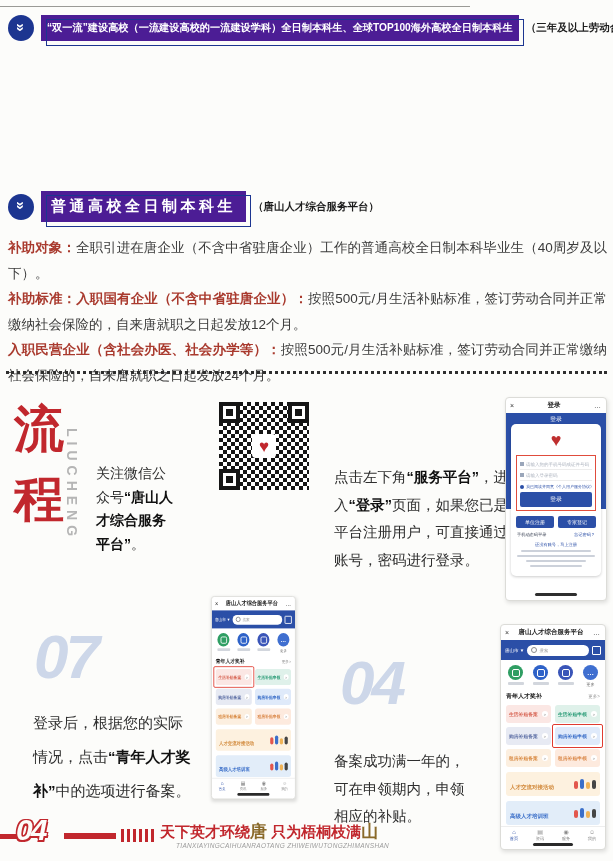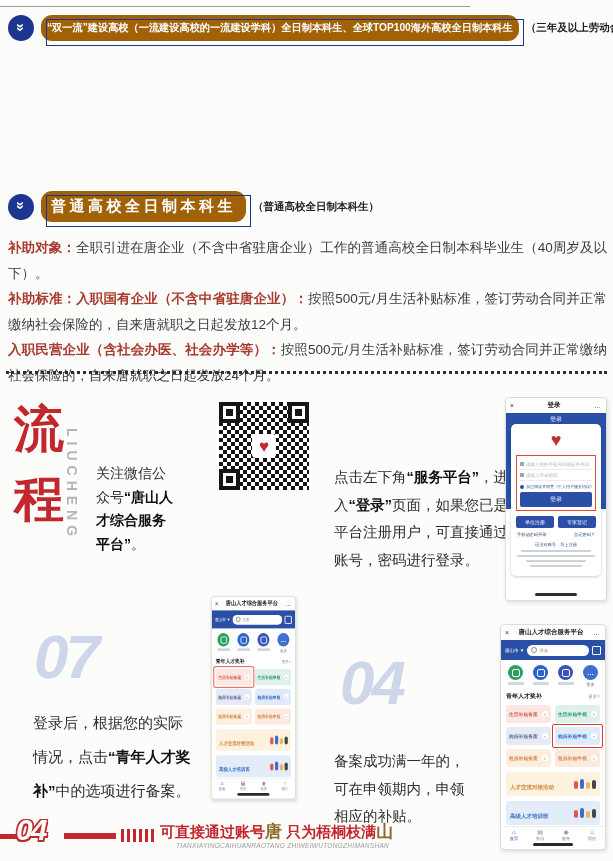--- a/index.html
+++ b/index.html
@@ -7,21 +7,21 @@
   .page { position:relative; width:613px; height:861px; margin:0 auto; background:#fcfcfa; overflow:hidden; color:#3c3c3c; }
 
   .top-line { position:absolute; left:0; top:6px; width:470px; height:1px; background:#9a9a96; }
 
   
   .badge-row { position:absolute; left:8px; display:flex; align-items:center; gap:7px; }
   .badge-row.r1 { top:15px; }
   .badge-row.r2 { top:191px; }
   .badge-icon { width:26px; height:26px; border-radius:50%; background:#1c3590; color:#fff; display:flex; align-items:center; justify-content:center; flex:none; font-weight:bold; }
   .badge-icon .chev { display:inline-block; transform:rotate(90deg); font-size:15px; line-height:1; margin-top:-2px; }
-  .badge { background:#a16207; color:#fff; font-weight:bold; position:relative; white-space:nowrap;border-radius:11px; }
+  .badge { background:#4c1d95; color:#fff; font-weight:bold; position:relative; white-space:nowrap; }
   .badge.b1 { font-size:10.2px; padding:6px 6px; letter-spacing:0; }
   .badge.b2 { font-size:15px; padding:6px 10px; letter-spacing:3.5px; }
   .badge::after { content:""; position:absolute; left:5px; top:4px; right:-5px; bottom:-5px; border:1px solid #1c3590; pointer-events:none; }
   .contract { font-weight:bold; color:#1d1d1d; font-size:10.5px; white-space:nowrap; }
 
   
   .policy-text { position:absolute; left:8px; width:599px; font-size:13.5px; line-height:25.5px; color:#3a3a3a; text-align:justify; }
   .policy-text.t1 { top:57px; }
   .policy-text.t2 { top:235px; }
   .para { margin:0; }
@@ -145,21 +145,21 @@
     <span class="badge b1">“双一流”建设高校（一流建设高校的一流建设学科）全日制本科生、全球TOP100海外高校全日制本科生</span>
     <span class="contract">（三年及以上劳动合同）</span>
   </div>
 
 
   <div class="badge-row r2">
     <span class="badge-icon">
         <span class="chev">»</span>
       </span>
     <span class="badge b2">普通高校全日制本科生</span>
-    <span class="contract">（普通高校全日制本科生）</span>
+    <span class="contract">（唐山人才综合服务平台）</span>
   </div>
 
   <div class="policy-text t2">
     <p class="para"><b class="plabel">补助对象：</b><span>全职引进在唐企业（不含中省驻唐企业）工作的普通高校全日制本科毕业生（40周岁及以下）。</span></p>
     <p class="para"><b class="plabel">补助标准：入职国有企业（不含中省驻唐企业）：</b><span>按照500元/月生活补贴标准，签订劳动合同并正常缴纳社会保险的，自来唐就职之日起发放12个月。</span></p>
     <p class="para"><b class="plabel">入职民营企业（含社会办医、社会办学等）：</b><span>按照500元/月生活补贴标准，签订劳动合同并正常缴纳社会保险的，自来唐就职之日起发放24个月。</span></p>
   </div>
 
   <div class="dotted"></div>
 
@@ -438,15 +438,15 @@
           <span>我的</span>
         </span>
     </div>
     <div class="pa-homebar"></div>
   </div>
 
   <div class="foot-bar-left"></div>
   <div class="foot-num">04</div>
   <div class="foot-bar-right"></div>
   <div class="foot-hash"></div>
-  <div class="foot-slogan"><span>可直接通过账号</span><span class="cal">唐</span><span> 只为梧桐枝满</span><span class="cal">山</span></div>
+  <div class="foot-slogan"><span>天下英才环绕</span><span class="cal">唐</span><span> 只为梧桐枝满</span><span class="cal">山</span></div>
   <div class="foot-pinyin">TIANXIAYINGCAIHUANRAOTANG ZHIWEIWUTONGZHIMANSHAN</div>
 </div>
 
 </body></html>

